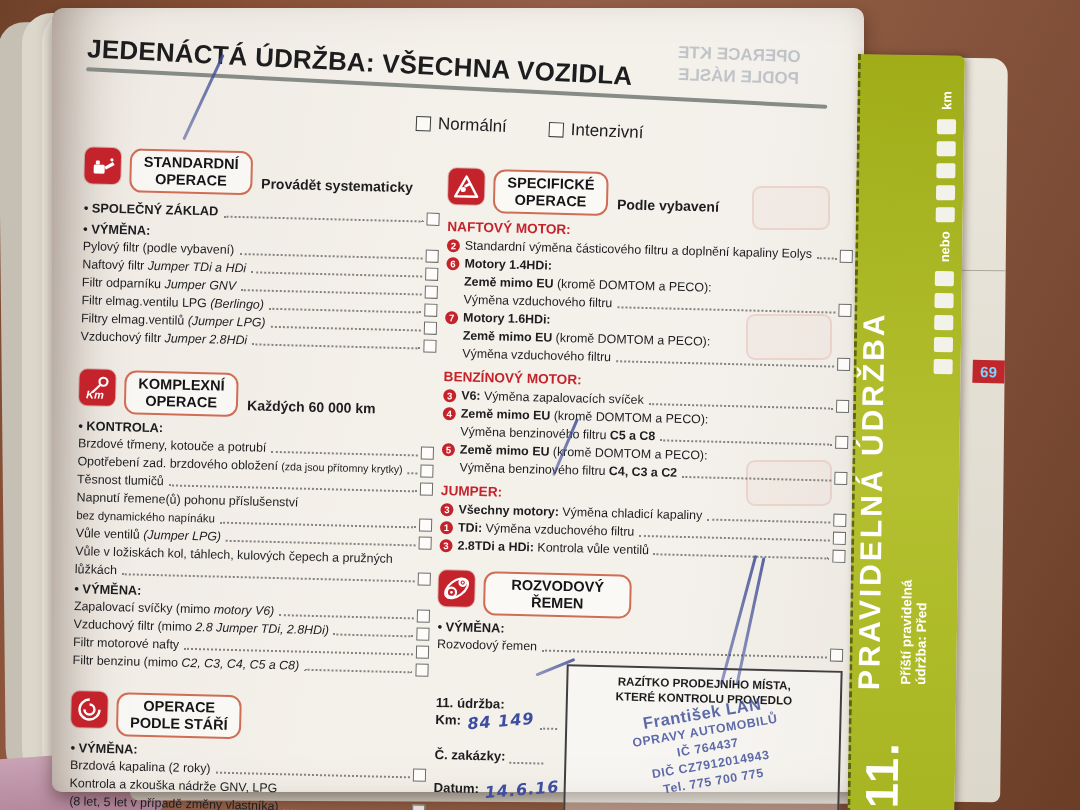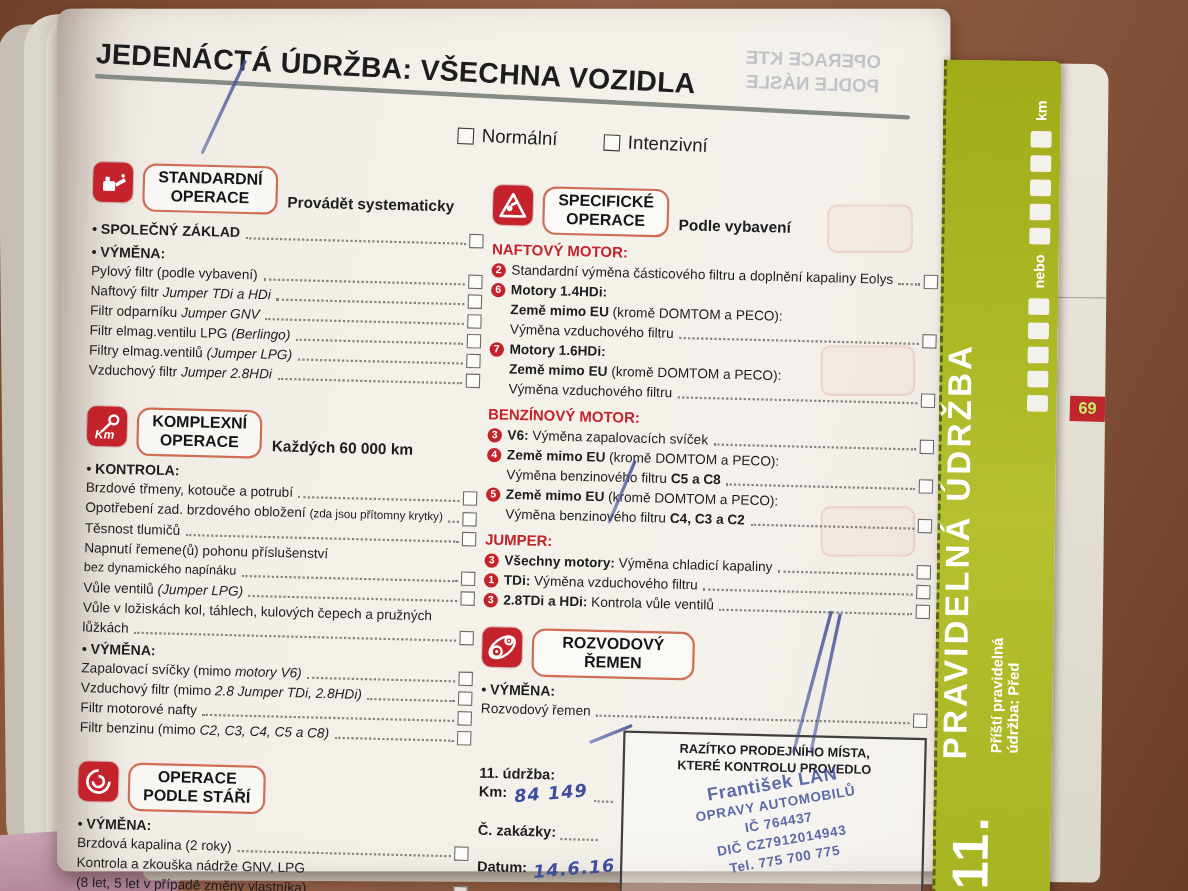--- a/index.html
+++ b/index.html
@@ -12,21 +12,21 @@
   
   .s1{left:2px;top:22px;width:88px;height:764px;background:#c6c0b4;border-radius:26px 0 0 38px;transform:rotate(-.6deg)}
   .s2{left:22px;top:13px;width:86px;height:778px;background:#dcd7cb;border-radius:30px 0 0 42px}
   .s3{left:42px;top:8px;width:80px;height:786px;background:#eae6dc;border-radius:34px 0 0 46px}
   .pink{left:-8px;top:754px;width:170px;height:64px;background:linear-gradient(#c9a2b4,#b18399);transform:rotate(-4deg);border-radius:10px}
   .bottom-edge{left:130px;top:786px;width:730px;height:16px;background:#d5d0c4;border-radius:2px 2px 12px 8px;transform:rotate(.3deg)}
 
   
   .rightpage{left:946px;top:58px;width:58px;height:744px;background:linear-gradient(180deg,#eae6db,#dcd7cb);border-radius:4px 16px 8px 4px;transform:rotate(.6deg)}
   .rightpage .crease{position:absolute;left:0;top:212px;width:100%;height:1px;background:#ada89c}
-  .pagenum{position:absolute;left:26px;top:302px;min-width:22px;padding:3px 5px;background:#c0272d;color:#bef264;font-weight:bold;font-size:15px;text-align:center;transform:rotate(1deg)}
+  .pagenum{position:absolute;left:26px;top:302px;min-width:22px;padding:3px 5px;background:#c0272d;color:#7dd3fc;font-weight:bold;font-size:15px;text-align:center;transform:rotate(1deg)}
 
   
   .page{left:52px;top:8px;width:812px;height:784px;border-radius:12px 10px 8px 10px;
     background:linear-gradient(100deg,#e3ddd6 0%,#f0ece5 12%,#f4f1ea 45%,#f4f1ec 75%,#ede9e1 100%);
     box-shadow:inset 46px 0 60px -38px rgba(90,66,52,.55),inset -14px 0 26px -20px rgba(120,100,80,.3),0 7px 16px rgba(40,20,10,.45)}
   .content{position:absolute;left:36px;top:26px;width:770px;transform:rotate(1.4deg);transform-origin:30px 0;color:#1d1d20}
 
   .title-wrap{transform:rotate(1.5deg);transform-origin:0 0;width:742px}
   .title{font-size:26px;font-weight:bold;letter-spacing:.2px;white-space:nowrap}
   .title-underline{height:4px;background:#868b85;margin-top:3px;border-radius:2px}

